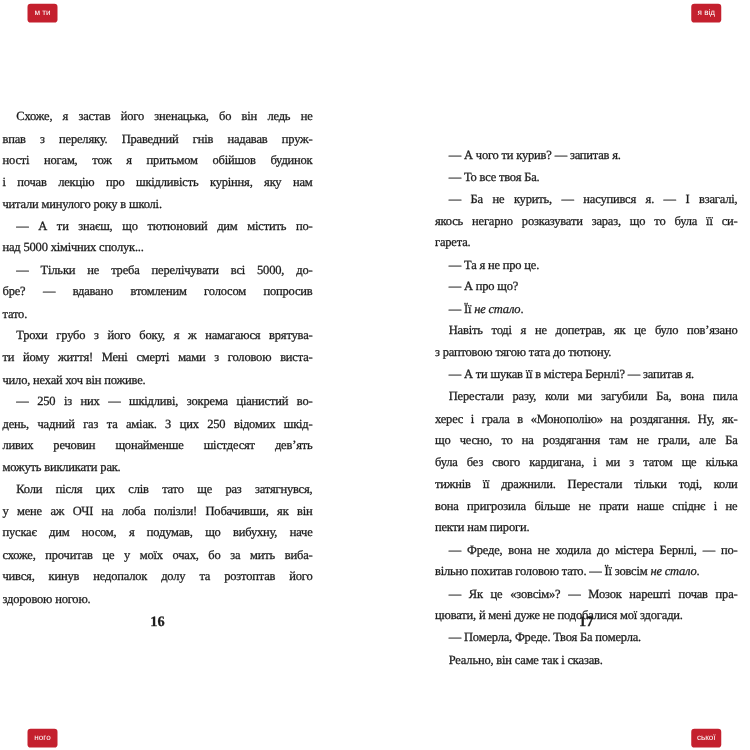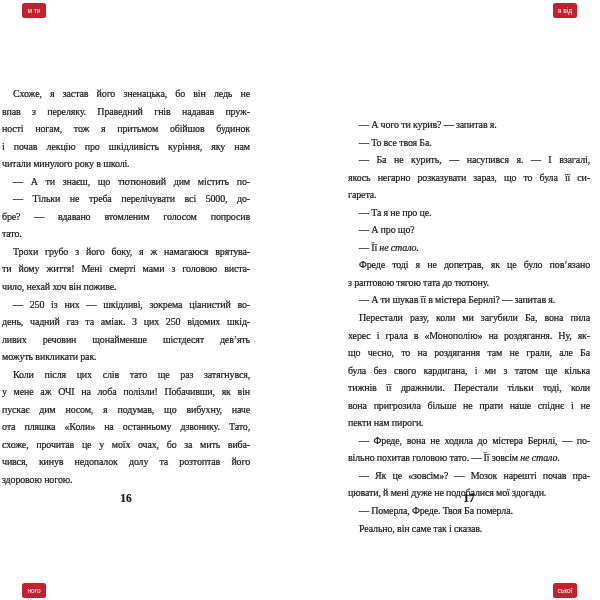--- a/index.html
+++ b/index.html
@@ -55,48 +55,48 @@
 <div id="corner-bl" class="corner" style="background: rgb(196, 32, 46);">ного</div>
 <div id="corner-br" class="corner" style="background: rgb(196, 32, 46);">ської</div>
 
 <div id="page-left" class="page">
     <div class="line first">Схоже, я застав його зненацька, бо він ледь не</div>
     <div class="line">впав з переляку. Праведний гнів надавав пруж-</div>
     <div class="line">ності ногам, тож я притьмом обійшов будинок</div>
     <div class="line">і почав лекцію про шкідливість куріння, яку нам</div>
     <div class="line last">читали минулого року в школі.</div>
     <div class="line first">— А ти знаєш, що тютюновий дим містить по-</div>
+    <div class="line last">над 5000 хімічних сполук...</div>
     <div class="line first">— Тільки не треба перелічувати всі 5000, до-</div>
     <div class="line">бре? — вдавано втомленим голосом попросив</div>
     <div class="line last">тато.</div>
     <div class="line first">Трохи грубо з його боку, я ж намагаюся врятува-</div>
     <div class="line">ти йому життя! Мені смерті мами з головою виста-</div>
     <div class="line last">чило, нехай хоч він поживе.</div>
     <div class="line first">— 250 із них — шкідливі, зокрема ціанистий во-</div>
     <div class="line">день, чадний газ та аміак. З цих 250 відомих шкід-</div>
     <div class="line">ливих речовин щонайменше шістдесят дев’ять</div>
     <div class="line last">можуть викликати рак.</div>
     <div class="line first">Коли після цих слів тато ще раз затягнувся,</div>
     <div class="line">у мене аж ОЧІ на лоба полізли! Побачивши, як він</div>
     <div class="line">пускає дим носом, я подумав, що вибухну, наче</div>
-    <div class="line">ота пляшка «Коли» на останньому дзвонику. Тато,</div>
     <div class="line">схоже, прочитав це у моїх очах, бо за мить виба-</div>
     <div class="line">чився, кинув недопалок долу та розтоптав його</div>
     <div class="line last">здоровою ногою.</div>
   </div>
 <div id="page-right" class="page">
     <div class="line first last">— А чого ти курив? — запитав я.</div>
     <div class="line first last">— То все твоя Ба.</div>
     <div class="line first">— Ба не курить, — насупився я. — І взагалі,</div>
     <div class="line">якось негарно розказувати зараз, що то була її си-</div>
     <div class="line last">гарета.</div>
     <div class="line first last">— Та я не про це.</div>
     <div class="line first last">— А про що?</div>
     <div class="line first last">— Її <i>не стало</i>.</div>
-    <div class="line first">Фреде тоді я не допетрав, як це було пов’язано</div>
+    <div class="line first">Навіть тоді я не допетрав, як це було пов’язано</div>
     <div class="line last">з раптовою тягою тата до тютюну.</div>
     <div class="line first last">— А ти шукав її в містера Бернлі? — запитав я.</div>
     <div class="line first">Перестали разу, коли ми загубили Ба, вона пила</div>
     <div class="line">херес і грала в «Монополію» на роздягання. Ну, як-</div>
     <div class="line">що чесно, то на роздягання там не грали, але Ба</div>
     <div class="line">була без свого кардигана, і ми з татом ще кілька</div>
     <div class="line">тижнів її дражнили. Перестали тільки тоді, коли</div>
     <div class="line">вона пригрозила більше не прати наше спіднє і не</div>
     <div class="line last">пекти нам пироги.</div>
     <div class="line first">— Фреде, вона не ходила до містера Бернлі, — по-</div>

